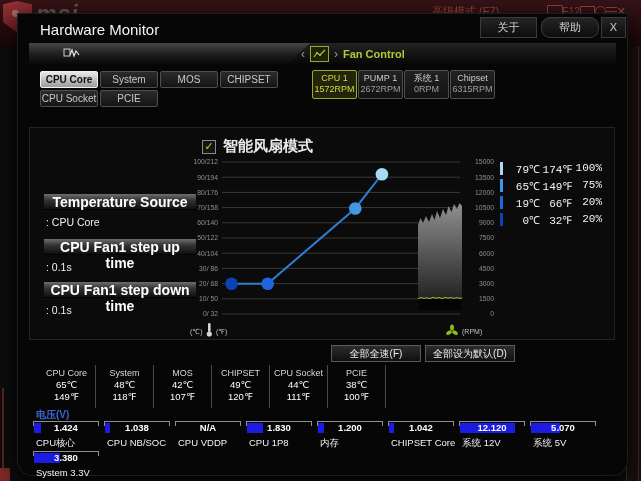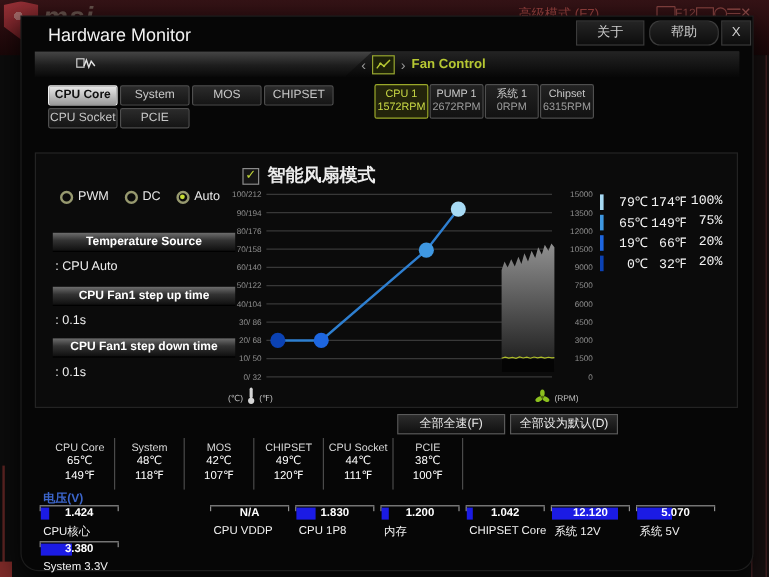--- a/index.html
+++ b/index.html
@@ -66,21 +66,21 @@
           border:1px solid #232323;box-sizing:border-box;}
   .modes-row{position:absolute;left:20px;top:30px;display:flex;gap:13px;align-items:center;
           color:#e8e8e8;font-size:10.5px;}
   .mode-item{display:flex;align-items:center;gap:4px;cursor:pointer;}
   .radio{width:11px;height:11px;border-radius:50%;border:2px solid #97996f;background:#0a0a0a;
           box-sizing:border-box;position:relative;}
   .radio.sel:after{content:'';position:absolute;left:1.5px;top:1.5px;width:4px;height:4px;
           border-radius:50%;background:#c6dc34;}
   .field-bar{position:absolute;left:14px;width:152px;height:16px;box-sizing:border-box;
           background:linear-gradient(180deg,#6e6e6e,#333 42%,#0f0f0f);border-bottom:1px solid #000;
-          color:#fff;font-size:10px;font-weight:bold;text-align:center;line-height:16px;cursor:pointer;}
+          color:#fff;font-size:14px;font-weight:bold;text-align:center;line-height:16px;cursor:pointer;}
   .field-value{position:absolute;left:16px;font-size:10.5px;color:#f0f0f0;}
   .smartfan-row{position:absolute;left:172px;top:9px;display:flex;gap:7px;align-items:center;}
   .checkbox{width:12px;height:12px;border:1px solid #8a8a8a;background:#151515;color:#bdd238;
           font-size:11px;line-height:11px;text-align:center;font-weight:bold;cursor:pointer;}
   .smartfan-label{font-size:15px;color:#ececec;font-weight:bold;}
   .chart-svg{position:absolute;left:158px;top:20px;}
   .points-panel{position:absolute;left:470px;top:33px;width:104px;}
   .pp-row{display:flex;align-items:center;height:14px;margin-bottom:3px;font-size:11px;color:#f2f2f2;font-family:Liberation Mono, monospace;}
   .pp-bar{width:3px;height:13px;margin-right:10px;}
   .pp-c{width:27px;text-align:right;} .pp-f{width:32px;text-align:right;} .pp-pct{width:30px;text-align:right;}
@@ -147,34 +147,20 @@
           <polyline points="3,10 6,6 9,8 14,3" fill="none" stroke="#b6c733" stroke-width="1.2"></polyline>
           <circle cx="6" cy="6" r="1" fill="#b6c733"></circle>
             <circle cx="9" cy="8" r="1" fill="#b6c733"></circle>
         </svg>
         <span class="nav-arrow">›</span>
         <span class="fan-label">Fan Control</span>
       </div>
     </div>
 
     <div class="content-panel" id="panel">
-      <div class="modes-row" id="modes">
-          <div class="mode-item">
-            <div class="radio"></div>
-            <div>PWM</div>
-          </div>
-          <div class="mode-item">
-            <div class="radio"></div>
-            <div>DC</div>
-          </div>
-          <div class="mode-item">
-            <div class="radio sel"></div>
-            <div>Auto</div>
-          </div>
-        </div>
       <div class="smartfan-row">
         <div class="checkbox" id="sfCheck">✓</div>
         <span class="smartfan-label">智能风扇模式</span>
       </div>
       <svg class="chart-svg" id="fanChart" width="312" height="192" viewBox="0 0 312 192">
           <defs>
             <linearGradient id="histG" x1="0" y1="0" x2="0" y2="1">
               <stop offset="0%" stop-color="#909090"></stop>
               <stop offset="100%" stop-color="#161616"></stop>
             </linearGradient>
@@ -262,21 +248,21 @@
             <div class="pp-pct">20%</div>
           </div>
           <div class="pp-row">
             <div class="pp-bar" style="background: rgb(11, 66, 180);"></div>
             <div class="pp-c">0℃</div>
             <div class="pp-f">32℉</div>
             <div class="pp-pct">20%</div>
           </div>
         </div>
     <div class="field-bar" style="top: 66px;">Temperature Source</div>
-        <div class="field-value" style="top: 88px;">: CPU Auto</div>
+        <div class="field-value" style="top: 88px;">: CPU Core</div>
         <div class="field-bar" style="top: 111px;">CPU Fan1 step up time</div>
         <div class="field-value" style="top: 133px;">: 0.1s</div>
         <div class="field-bar" style="top: 154px;">CPU Fan1 step down time</div>
         <div class="field-value" style="top: 176px;">: 0.1s</div>
       </div>
 
     <div class="temp-strip" id="tstrip">
         <div class="temp-col">
           <div class="tc-name">CPU Core</div>
           <div class="tc-c">65℃</div>
@@ -333,20 +319,27 @@
       </div>
       <div class="action-btn" style="left: 313px;">全部全速(F)</div>
       <div class="action-btn" style="left: 407px;">全部设为默认(D)</div>
       <div class="meter" style="left: 15px; top: 407px;">
         <div class="meter-frame">
           <div class="meter-bar" style="width: 10%; background: rgb(27, 27, 228);"></div>
           <div class="meter-val">1.424</div>
         </div>
         <div class="meter-label">CPU核心</div>
       </div>
+      <div class="meter" style="left: 86px; top: 407px;">
+        <div class="meter-frame">
+          <div class="meter-bar" style="width: 8%; background: rgb(27, 27, 228);"></div>
+          <div class="meter-val">1.038</div>
+        </div>
+        <div class="meter-label">CPU NB/SOC</div>
+      </div>
       <div class="meter" style="left: 157px; top: 407px;">
         <div class="meter-frame">
           <div class="meter-val">N/A</div>
         </div>
         <div class="meter-label">CPU VDDP</div>
       </div>
       <div class="meter" style="left: 228px; top: 407px;">
         <div class="meter-frame">
           <div class="meter-bar" style="width: 24%; background: rgb(27, 27, 228);"></div>
           <div class="meter-val">1.830</div>

